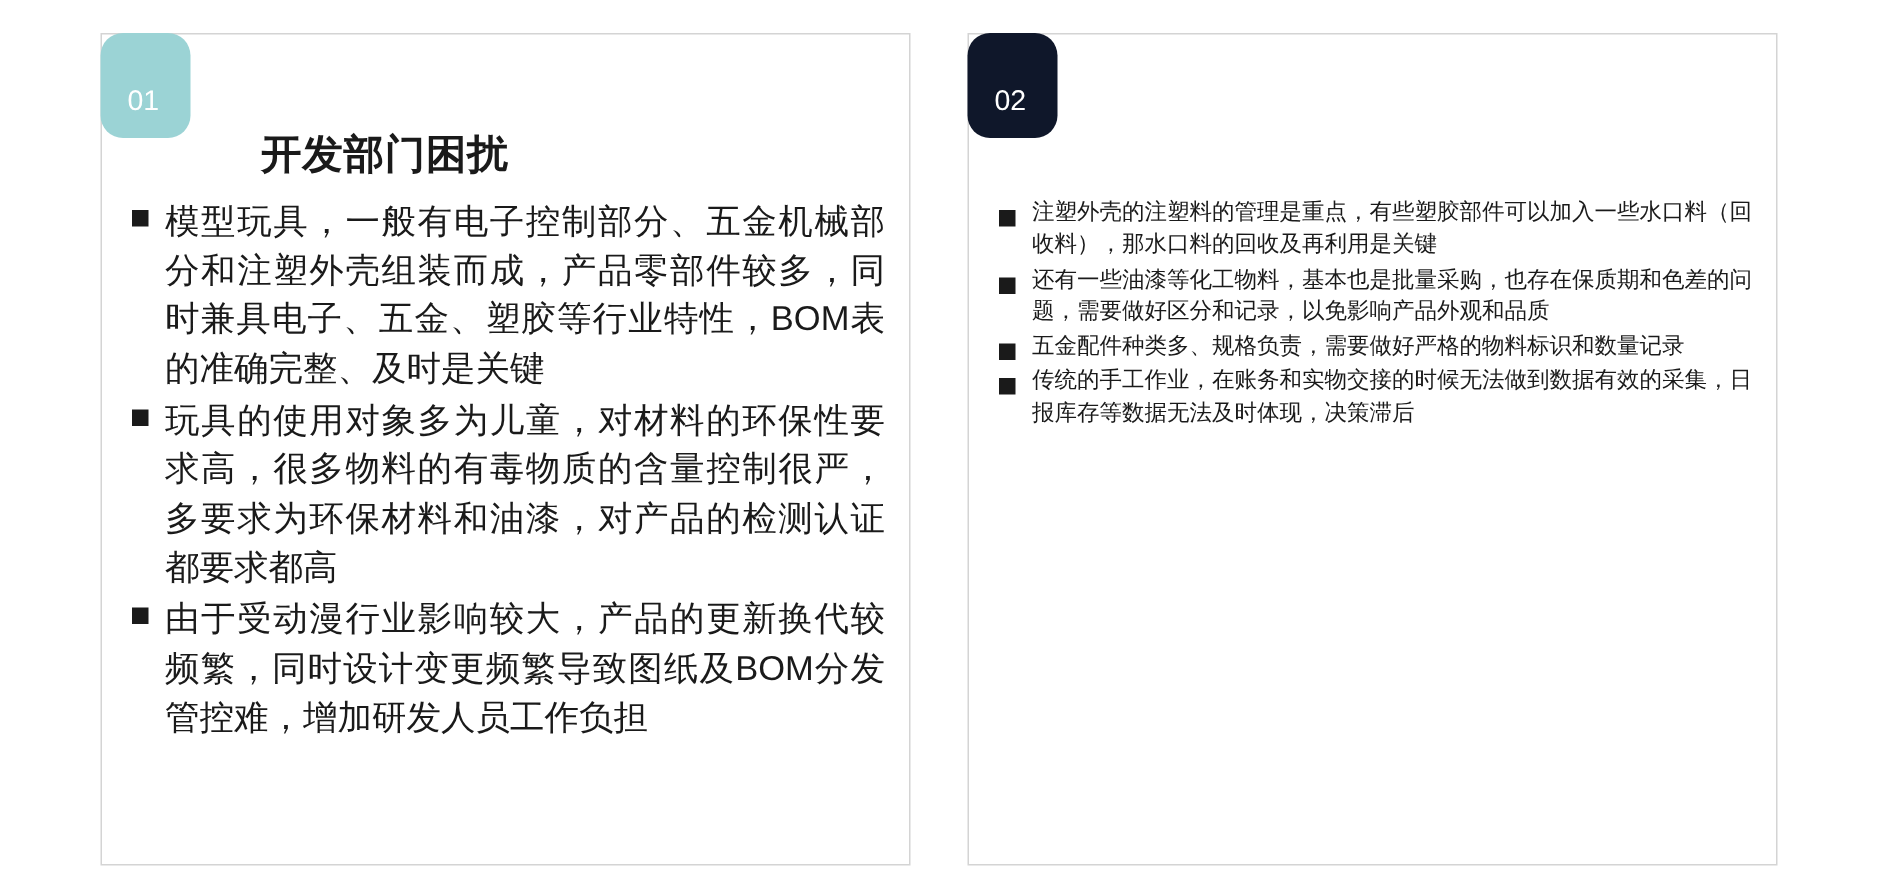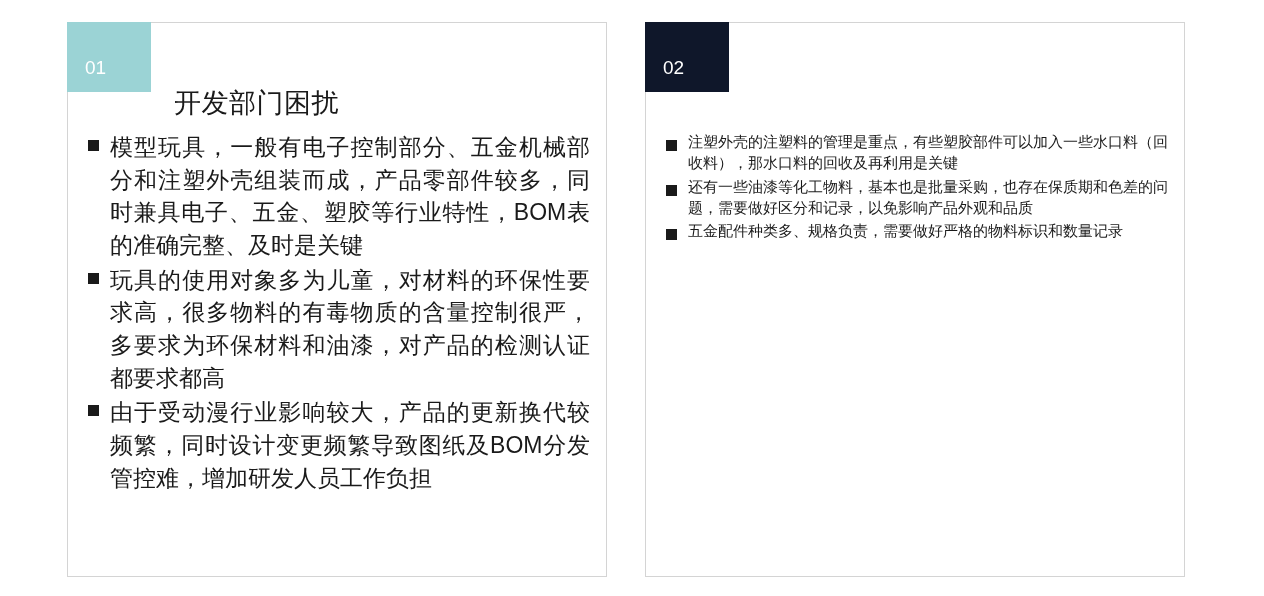--- a/index.html
+++ b/index.html
@@ -28,37 +28,38 @@
     box-sizing: border-box;
     background: #ffffff;
   }
   .card-left  { left: 67px; }
   .card-right { left: 645px; }
 
   .badge {
     position: absolute;
     top: -1px;
     left: -1px;
-    width: 84px;
+    width: 60px;
     height: 70px;
     box-sizing: border-box;
     color: #ffffff;
     font-size: 19px;
     font-weight: normal;
     padding: 35px 0 0 18px;
+    border-radius: 15px;
   }
   .badge-left  { background: #9bd3d5; }
   .badge-right { background: #0f172a; }
 
   .card-title {
     position: absolute;
     top: 62px;
     left: 106px;
     font-size: 27px;
-    font-weight: normal;
+    font-weight: bold;
     color: #1a1a1a;
     letter-spacing: 0.5px;
   }
 
   .bullets {
     position: absolute;
     left: 20px;
     right: 16px;
     top: 108px;
   }
@@ -120,16 +121,20 @@
         <span class="bullet-text">注塑外壳的注塑料的管理是重点，有些塑胶部件可以加入一些水口料（回收料），那水口料的回收及再利用是关键</span>
       </div>
       <div class="bullet">
         <span class="bullet-marker"></span>
         <span class="bullet-text">还有一些油漆等化工物料，基本也是批量采购，也存在保质期和色差的问题，需要做好区分和记录，以免影响产品外观和品质</span>
       </div>
       <div class="bullet">
         <span class="bullet-marker"></span>
         <span class="bullet-text">五金配件种类多、规格负责，需要做好严格的物料标识和数量记录</span>
       </div>
+      <div class="bullet">
+        <span class="bullet-marker"></span>
+        <span class="bullet-text">传统的手工作业，在账务和实物交接的时候无法做到数据有效的采集，日报库存等数据无法及时体现，决策滞后</span>
+      </div>
     </div>
   </div>
 
 </div>
 
 </body></html>

